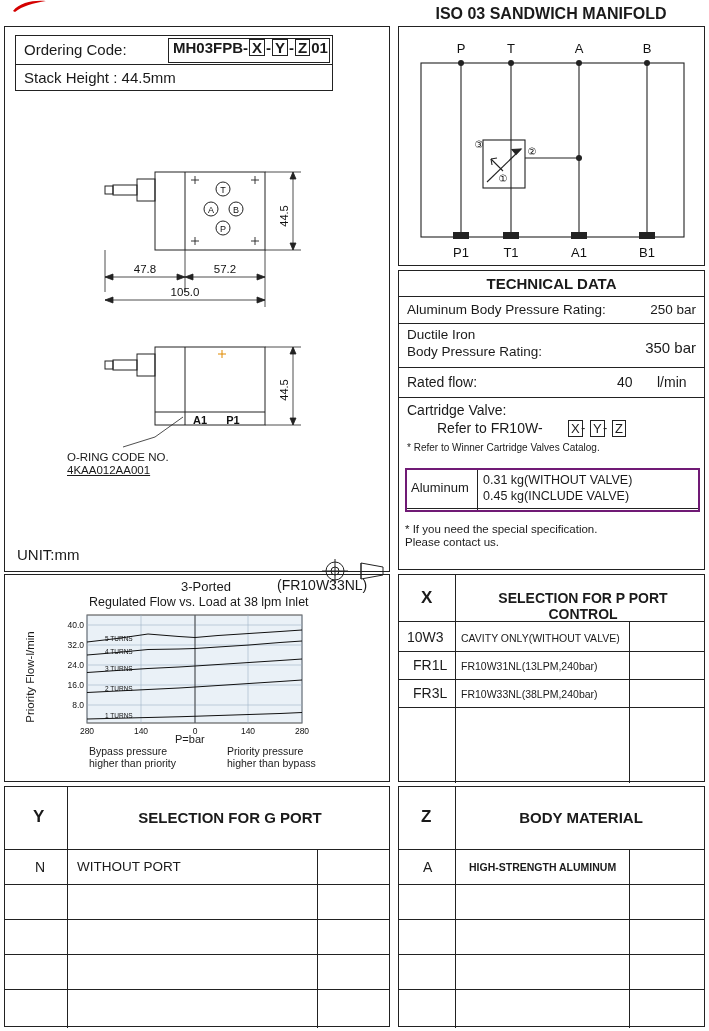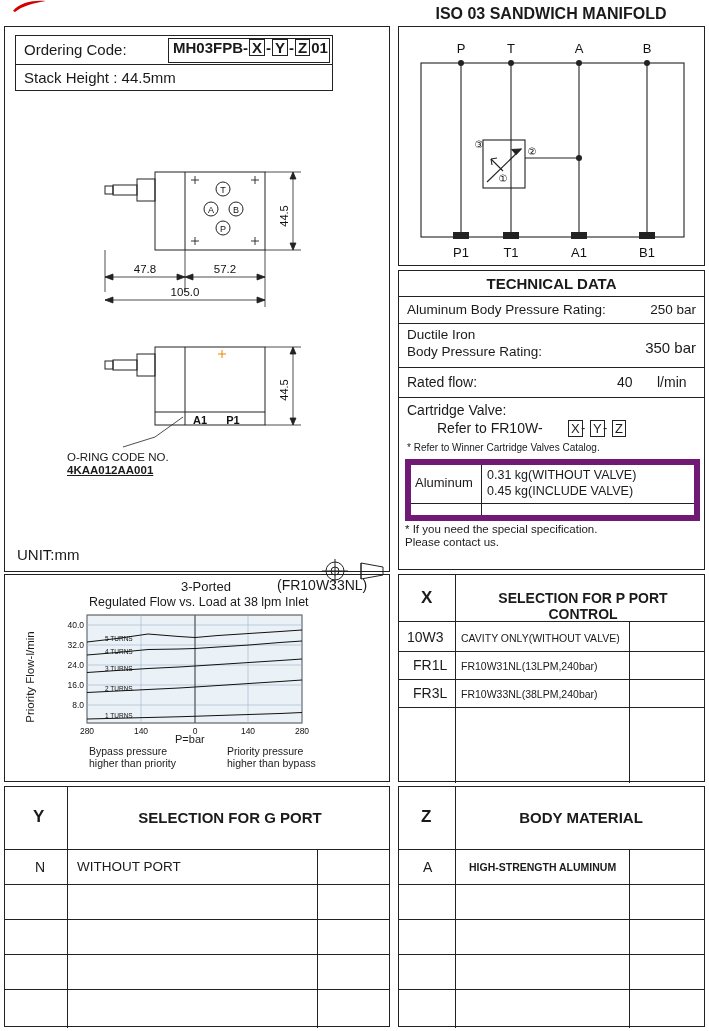--- a/index.html
+++ b/index.html
@@ -54,39 +54,39 @@
   }
 
   
   .dwg { position:absolute; }
 
   .unit-label { position:absolute; left:12px; top:519px; font-size:15px; }
 
   .oring-txt {
     position:absolute; left:62px; top:424px; font-size:11.5px; line-height:13px;
   }
-  .oring-code { text-decoration: underline; font-weight: bold; }
+  .oring-code { text-decoration: underline; }
 
   
   #schem { left:398px; top:26px; width:307px; height:240px; }
 
   
   #tech { left:398px; top:270px; width:307px; height:300px; }
   .tech-title {
     position:absolute; left:0; top:0; width:100%; height:26px;
     border-bottom:1px solid #222; text-align:center; font-size:15px;
     font-weight:bold; line-height:26px;
   }
   .tech-row { position:absolute; left:0; width:100%; font-size:13px; }
   .tech-line { position:absolute; left:0; width:100%; border-top:1px solid #222; }
   .tsmall { font-size:10px; }
 
   .mat-table {
-    position:absolute; left:6px; top:188px; width:295px; height:62px;
-    border:6px solid #701a75;
+    position:absolute; left:6px; top:197px; width:295px; height:44px;
+    border:2px solid #701a75;
   }
   .mat-table .vline {
     position:absolute; left:70px; top:0; width:1px; height:100%; background:#222;
   }
   .mat-table .hline {
     position:absolute; left:0; top:38px; width:100%; height:1px; background:#222;
   }
   .mat-name { position:absolute; left:4px; top:10px; font-size:13px; }
   .mat-v1 { position:absolute; left:76px; top:3px; font-size:12.5px; }
   .mat-v2 { position:absolute; left:76px; top:19px; font-size:12.5px; }

